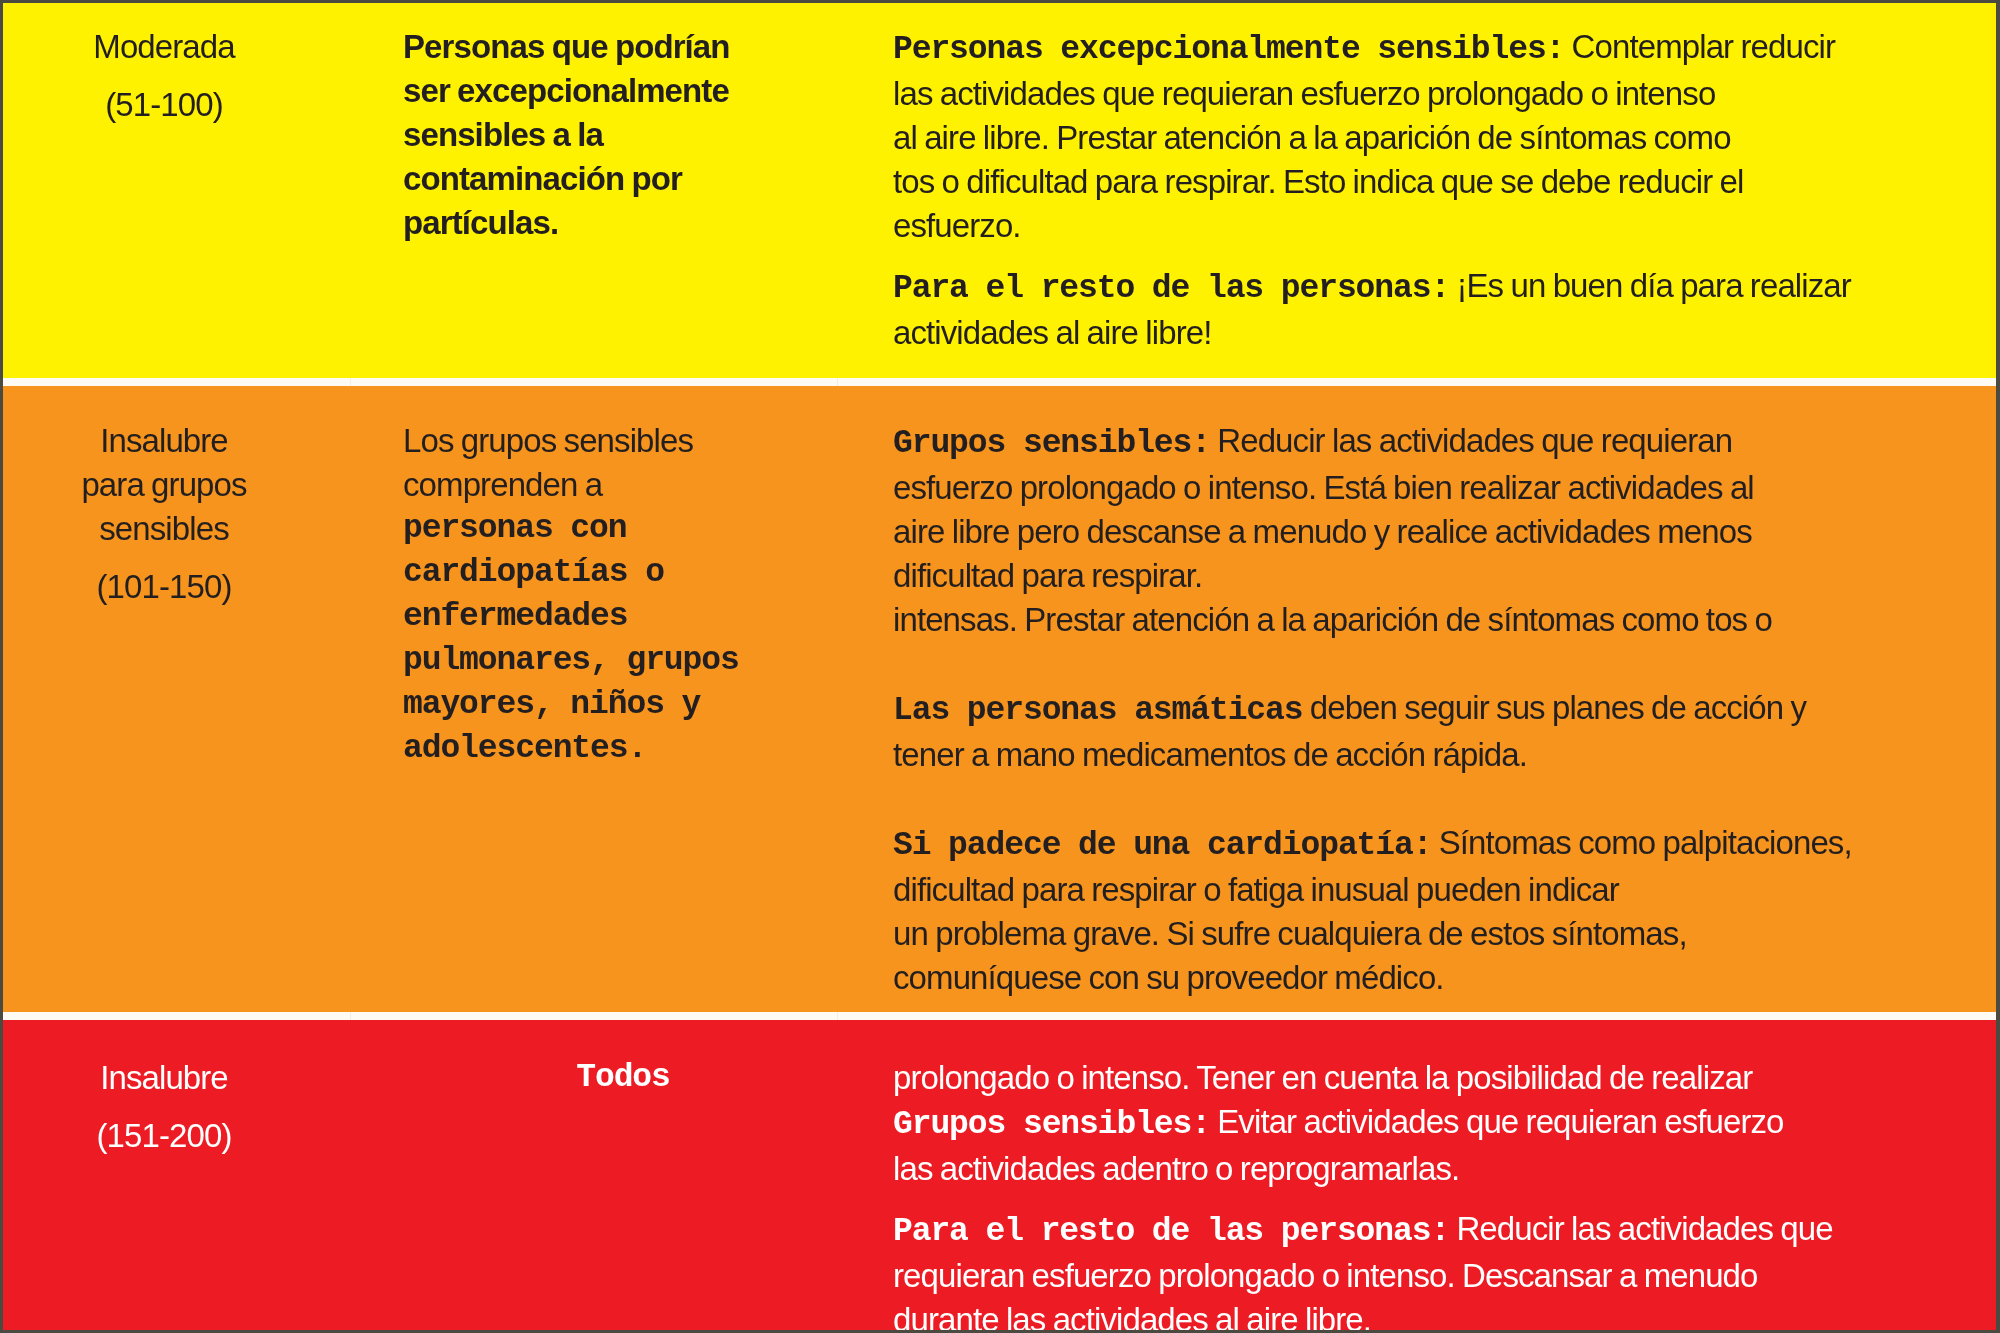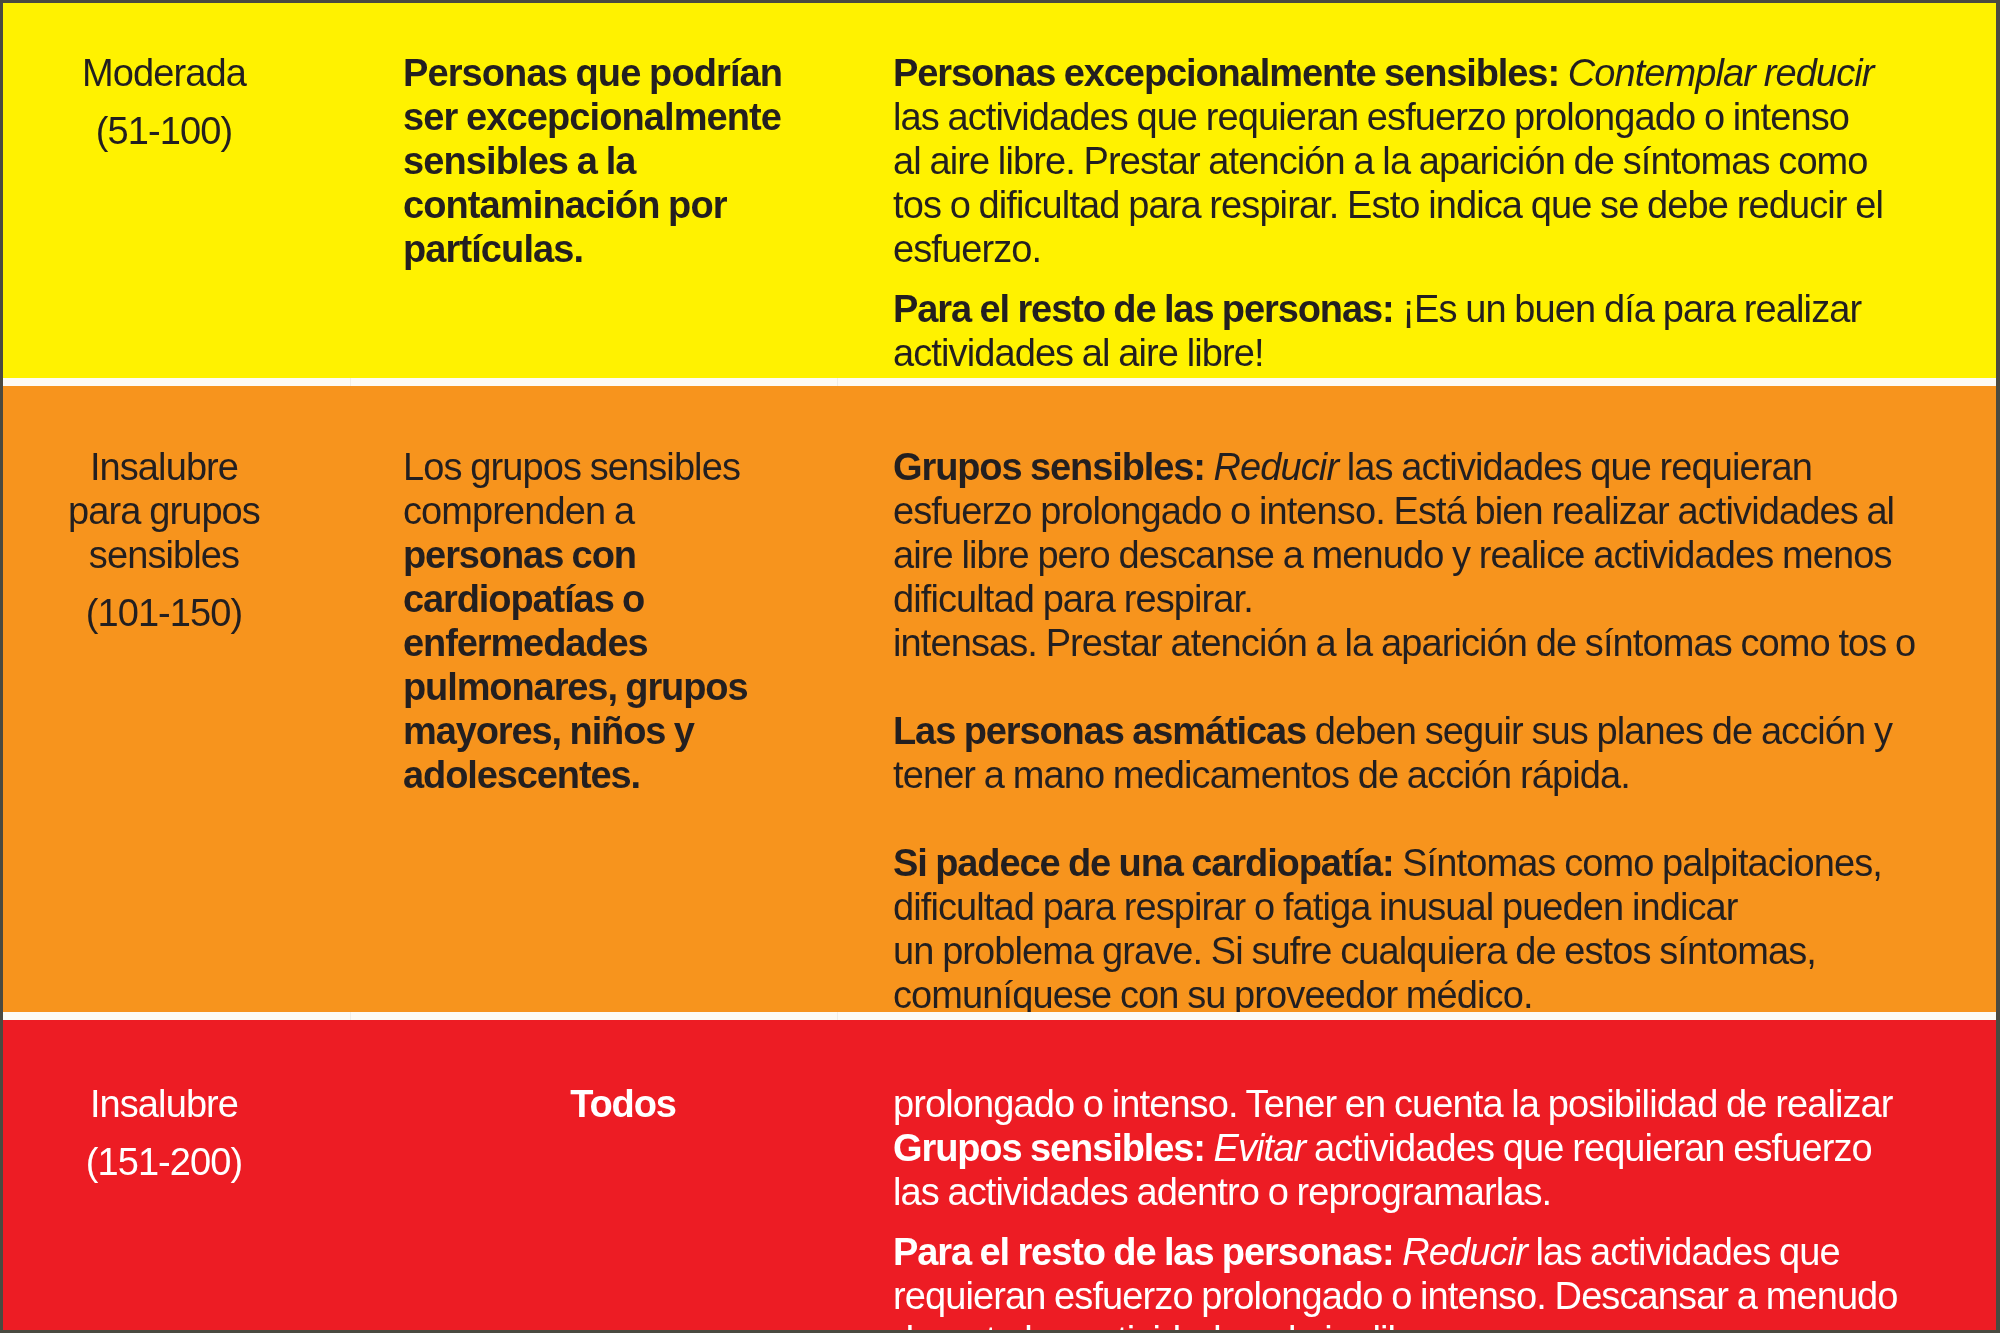--- a/index.html
+++ b/index.html
@@ -34,45 +34,44 @@
       position: absolute;
       top: 0;
       width: 1px;
       height: 8px;
       background: rgba(0,0,0,0.05);
     }
     .col {
       position: absolute;
       top: 0;
       font-family: "Liberation Sans", sans-serif;
-      font-size: 38px;
+      font-size: 33px;
       line-height: 44px;
       letter-spacing: -0.9px;
       word-spacing: -1px;
-      margin-top: 26px;
     }
     .col1 {
       left: 40px;
       width: 242px;
       text-align: center;
     }
     .col2 {
       left: 400px;
       width: 440px;
     }
     .col3 {
       left: 890px;
       width: 1100px;
     }
     .line { display: block; white-space: nowrap; }
     .gap-sm { display: block; height: 14px; }
     .gap-md { display: block; height: 16px; }
     .gap-lg { display: block; height: 44px; }
-    .b { font-weight: bold; letter-spacing: -1.1px; }
-    .i { font-style: italic; }
+    .b { font-weight: bold; letter-spacing: -1.1px; font-family: Liberation Mono, monospace; }
+    .i { }
     .dark { color: #231f20; }
     .light { color: #ffffff; }
   </style>
 </head>
 <body>
 
 <div class="frame">
 
   <div class="band" style="top:0; height:375px; background:#FFF200;">
     <div class="col col1 dark" style="top:22px;">

